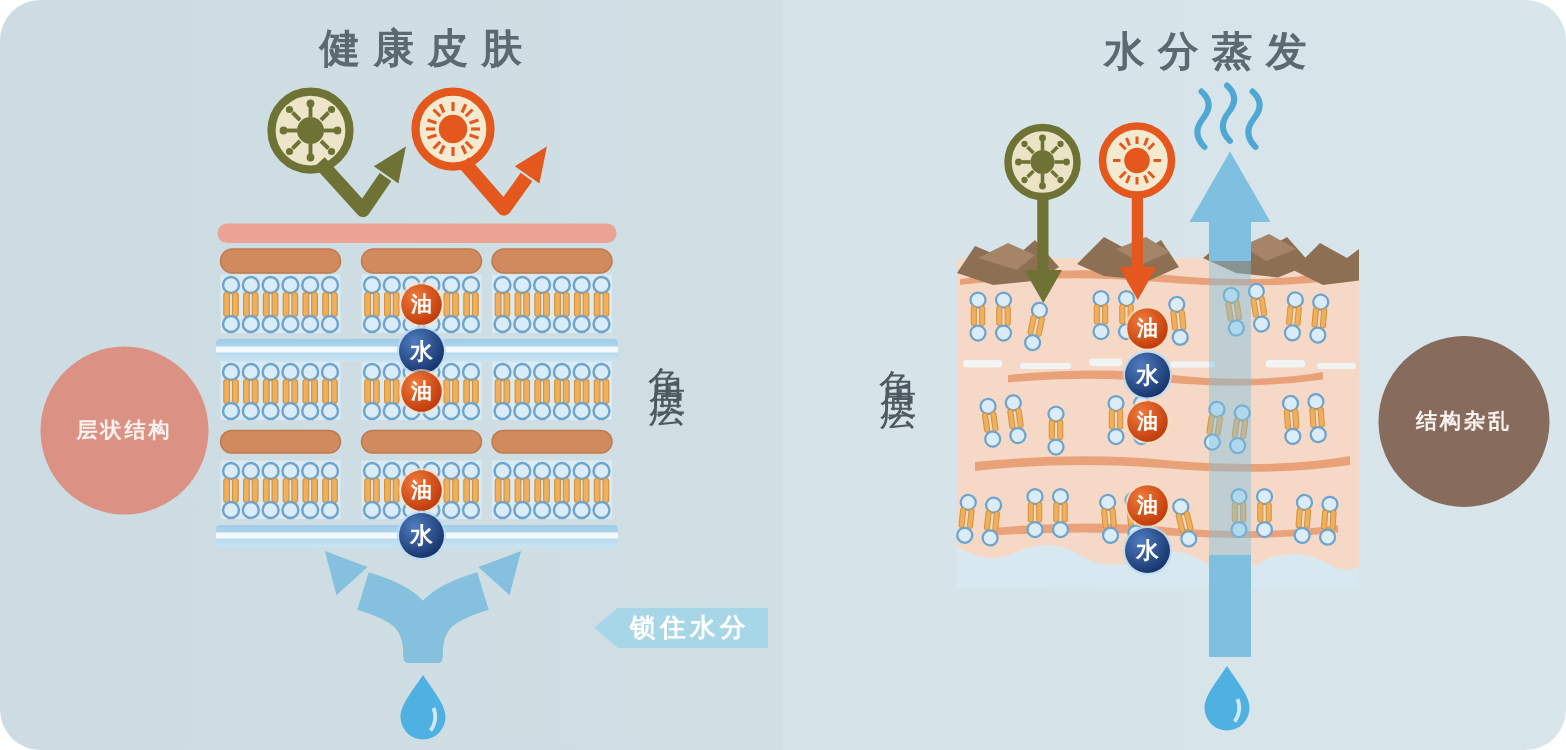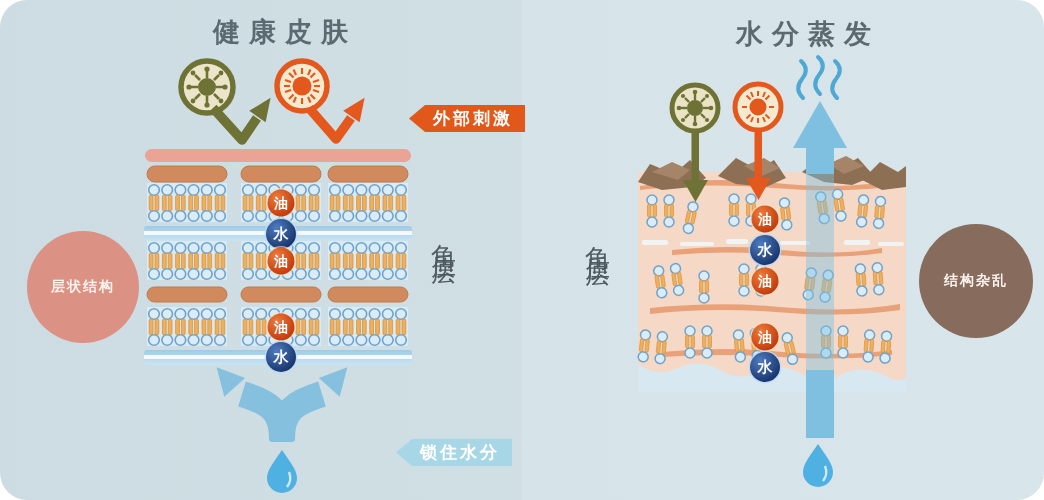--- a/index.html
+++ b/index.html
@@ -8,21 +8,21 @@
     background:linear-gradient(90deg,#ccdce2 0,#cfdfe4 49.9%,#d6e3e9 50%,#d8e5ea 100%);border-radius:27px; }
   svg { position:absolute; left:0; top:0; }
   .panel-title { position:absolute; width:280px; text-align:center;
     font-size:27px; font-weight:bold; letter-spacing:9px; color:#5b6a70; }
   .vlabel { position:absolute; writing-mode:vertical-rl; text-orientation:upright;
     font-size:25px; letter-spacing:9px; color:#4e5a60; font-weight:500; }
   .ribbon { position:absolute; height:27px; line-height:27px; padding:0 12px 0 24px;
     color:#fff; font-weight:bold; font-size:17px; letter-spacing:3px;
     clip-path:polygon(16px 0,100% 0,100% 100%,16px 100%,0 50%); }
   .ribbon.orange { background:#e2581b; }
-  .ribbon.blue { background:#a7d7e7;margin-top:34px; }
+  .ribbon.blue { background:#a7d7e7; }
   .note-circle { position:absolute; border-radius:50%; display:flex;
     align-items:center; justify-content:center; color:#fdf3ee;
     font-size:14px; font-weight:bold; letter-spacing:2px; }
   .note-circle.pink { background:#db9183; width:112px; height:112px; }
   .note-circle.brown { background:#876b5d; width:114px; height:114px; }
   .badge { position:absolute; border-radius:50%; display:flex; align-items:center;
     justify-content:center; color:#fff; font-weight:bold; transform:translate(-50%,-50%); }
   .badge.oil { width:27px; height:27px; font-size:14px;
     background:radial-gradient(circle at 35% 30%, #ef7a3a, #c23c0c 75%);
     box-shadow:0 0 0 1.5px rgba(255,225,190,.65); }
@@ -295,21 +295,20 @@
 
   <div class="panel-title" style="left:145px; top:14px">健康皮肤</div>
   <div class="panel-title" style="left:668px; top:16px">水分蒸发</div>
 
   <div class="vlabel" style="left:428px; top:224px">角质层</div>
   <div class="vlabel" style="left:582px; top:226px">角质层</div>
 
   <div class="note-circle pink" style="left:27px; top:231px">层状结构</div>
   <div class="note-circle brown" style="left:919px; top:224px">结构杂乱</div>
 
-  <div class="ribbon orange" style="left:409px; top:105px">外部刺激</div>
   <div class="ribbon blue" style="left:396px; top:405px">锁住水分</div>
 
   <div class="badge oil" style="left:281px; top:203px">油</div>
   <div class="badge water" style="left:281px; top:234px">水</div>
   <div class="badge oil" style="left:281px; top:261px">油</div>
   <div class="badge oil" style="left:281px; top:327px">油</div>
   <div class="badge water" style="left:281px; top:357px">水</div>
 
   <div class="badge oil" style="left:765px; top:219px">油</div>
   <div class="badge water" style="left:765px; top:250px">水</div>

